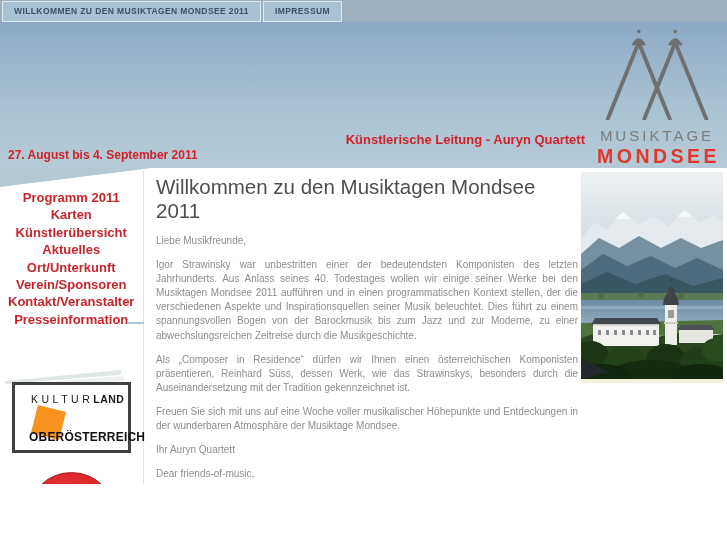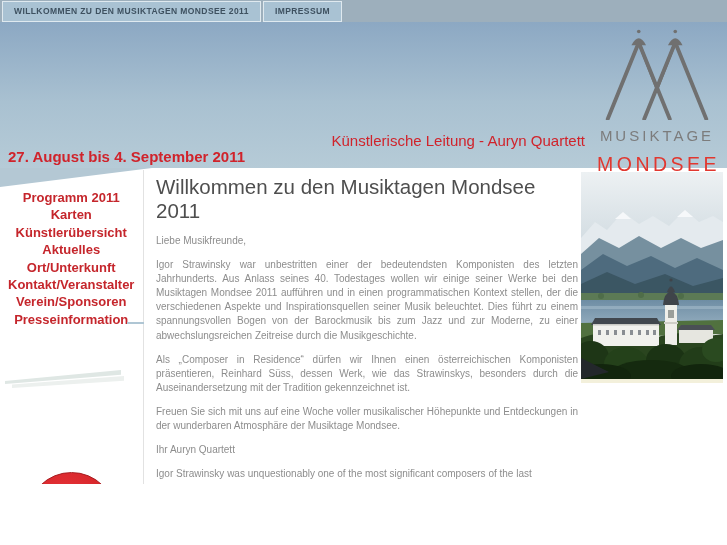--- a/index.html
+++ b/index.html
@@ -11,27 +11,27 @@
           border-bottom:1px solid #C6D4DD;display:flex;align-items:flex-start;}
   .tab{margin:1px 0 0 2px;height:19px;line-height:19px;padding:0 11px;background:#A9C2D3;
        border:1px solid #DFE9EF;font-size:8.5px;font-weight:700;letter-spacing:.4px;
        color:#3E5160;white-space:nowrap;cursor:pointer;}
 
   
   .header{position:absolute;left:0;top:22px;width:727px;height:146px;
           background:linear-gradient(#8CA8C3,#A9C1D1 55%,#B6CBD7);}
   .header-wedge{position:absolute;left:0;top:168px;width:152px;height:19px;background:#B4C8D4;
           clip-path:polygon(0 0,100% 0,0 100%);}
-  .date-left{position:absolute;left:8px;top:148px;font-size:15px;font-weight:700;color:#D0232B;}
-  .date-right{position:absolute;right:142px;top:132px;font-size:15px;font-weight:400;color:#D0232B;}
+  .date-left{position:absolute;left:8px;top:148px;font-size:12px;font-weight:700;color:#D0232B;}
+  .date-right{position:absolute;right:142px;top:132px;font-size:13px;font-weight:700;color:#D0232B;}
 
   
   .brand{position:absolute;left:597px;top:26px;width:120px;text-align:center;cursor:pointer;}
   .brand-l1{margin-top:3px;font-size:15px;letter-spacing:3px;color:#7C7C7C;white-space:nowrap;}
-  .brand-l2{margin-top:9px;font-size:19.5px;font-weight:400;letter-spacing:3.5px;color:#E1372F;white-space:nowrap;}
+  .brand-l2{margin-top:1px;font-size:19.5px;font-weight:700;letter-spacing:3.5px;color:#E1372F;white-space:nowrap;}
 
   
   .vline{position:absolute;left:143px;top:170px;width:1px;height:375px;background:#E2E2E2;}
   .menu{position:absolute;left:8px;top:189px;list-style:none;margin:0;padding:0;text-align:center;}
   .menu li{font-size:13px;font-weight:700;color:#C5262C;line-height:17.4px;cursor:pointer;white-space:nowrap;}
   .menu-tick{position:absolute;left:127px;top:322px;width:17px;height:2px;background:#AFC6D4;}
 
   .swoosh1{position:absolute;left:5px;top:370px;width:116px;height:14px;background:#DFE7E4;
            clip-path:polygon(0 78%,100% 0,100% 34%,0 100%);}
   .swoosh2{position:absolute;left:12px;top:376px;width:112px;height:12px;background:#ECF0EE;
@@ -103,42 +103,50 @@
     <div class="brand-l2">MONDSEE</div>
   </div>
 
   <div class="vline"></div>
   <ul class="menu">
     <li>Programm 2011</li>
     <li>Karten</li>
     <li>Künstlerübersicht</li>
     <li>Aktuelles</li>
     <li>Ort/Unterkunft</li>
+    <li>Verein/Sponsoren</li>
     <li>Kontakt/Veranstalter</li>
-    <li>Verein/Sponsoren</li>
     <li>Presseinformation</li>
   </ul>
   <div class="menu-tick"></div>
 
   <div class="swoosh1"></div>
   <div class="swoosh2"></div>
 
+  <div class="kland">
+    <div class="kland-row1">
+      <span class="kland-kultur">KULTUR</span><span class="kland-land">LAND</span>
+    </div>
+    <div class="kland-square"></div>
+    <div class="kland-row2">OBERÖSTERREICH</div>
+  </div>
 
   <div class="ober">
     <div class="ober-script">Ober</div>
     <div class="ober-caps">ÖSTERREICH</div>
   </div>
 
   <div class="content">
     <h1>Willkommen zu den Musiktagen Mondsee 2011</h1>
     <p>Liebe Musikfreunde,</p>
     <p>Igor Strawinsky war unbestritten einer der bedeutendsten Komponisten des letzten Jahrhunderts. Aus Anlass seines 40. Todestages wollen wir einige seiner Werke bei den Musiktagen Mondsee 2011 aufführen und in einen programmatischen Kontext stellen, der die verschiedenen Aspekte und Inspirationsquellen seiner Musik beleuchtet. Dies führt zu einem spannungsvollen Bogen von der Barockmusik bis zum Jazz und zur Moderne, zu einer abwechslungsreichen Zeitreise durch die Musikgeschichte.</p>
     <p>Als „Composer in Residence“ dürfen wir Ihnen einen österreichischen Komponisten präsentieren, Reinhard Süss, dessen Werk, wie das Strawinskys, besonders durch die Auseinandersetzung mit der Tradition gekennzeichnet ist.</p>
     <p>Freuen Sie sich mit uns auf eine Woche voller musikalischer Höhepunkte und Entdeckungen in der wunderbaren Atmosphäre der Musiktage Mondsee.</p>
     <p>Ihr Auryn Quartett</p>
+    <p>Dear friends-of-music,</p>
     <p>Igor Strawinsky was unquestionably one of the most significant composers of the last</p>
 
   </div>
 
   <div class="photo">
     <svg viewBox="0 0 142 207" width="142" height="207" preserveAspectRatio="none">
       <defs>
         <linearGradient id="pg-sky" x1="0" y1="0" x2="0" y2="1">
           <stop offset="0" stop-color="#EDF1F3"></stop>
             <stop offset="1" stop-color="#C9D5DC"></stop>

